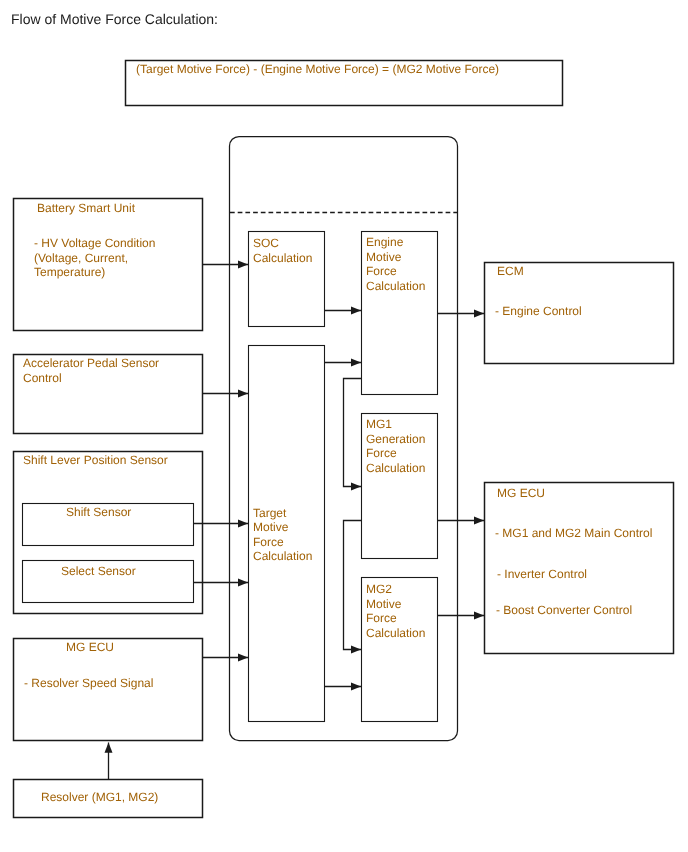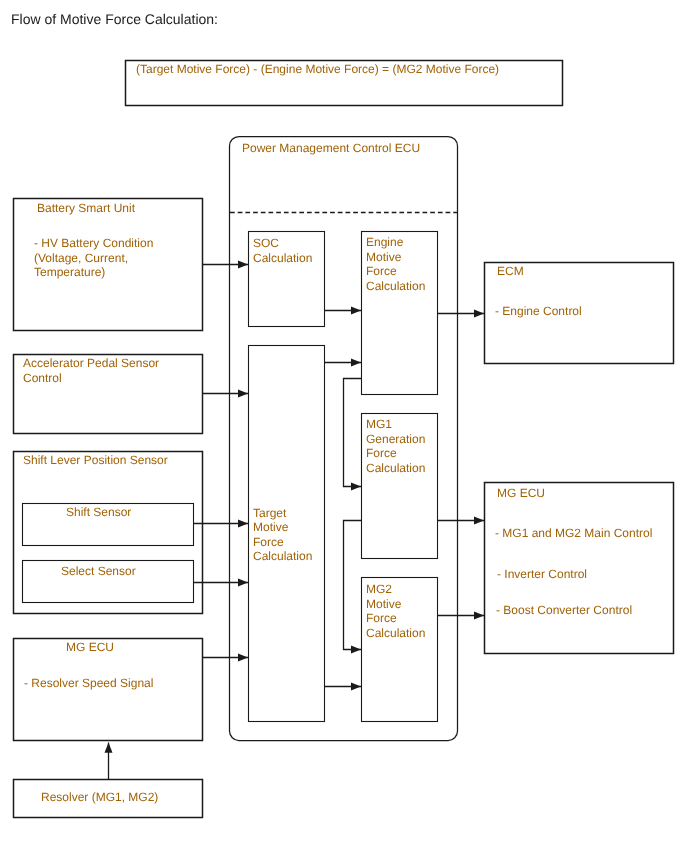--- a/index.html
+++ b/index.html
@@ -100,24 +100,23 @@
       <path d="M438,313.5 L484,313.5" marker-end="url(#ah)"></path>
       <path d="M438,520.5 L484,520.5" marker-end="url(#ah)"></path>
       <path d="M438,615.5 L484,615.5" marker-end="url(#ah)"></path>
     </g>
   </svg>
 
   <div class="page-title" style="left:11px; top:11px;">Flow of Motive Force Calculation:</div>
 
   <div class="lbl" style="left:136px; top:62px;">(Target Motive Force) - (Engine Motive Force) = (MG2 Motive Force)</div>
 
-  <div class="lbl" style="left:242px; top:141px;">Power Management Control ECU</div>
 
   <div class="lbl" style="left:37px; top:201px;">Battery Smart Unit</div>
-  <div class="lbl" style="left:34px; top:236px;">- HV Battery Condition</div>
+  <div class="lbl" style="left:34px; top:236px;">- HV Voltage Condition</div>
   <div class="lbl" style="left:34px; top:250.5px;">(Voltage, Current,</div>
   <div class="lbl" style="left:34px; top:265px;">Temperature)</div>
 
   <div class="lbl" style="left:23px; top:356px;">Accelerator Pedal Sensor</div>
   <div class="lbl" style="left:23px; top:370.5px;">Control</div>
 
   <div class="lbl" style="left:23px; top:453px;">Shift Lever Position Sensor</div>
   <div class="lbl" style="left:66px; top:504.5px;">Shift Sensor</div>
   <div class="lbl" style="left:61px; top:563.5px;">Select Sensor</div>
 

